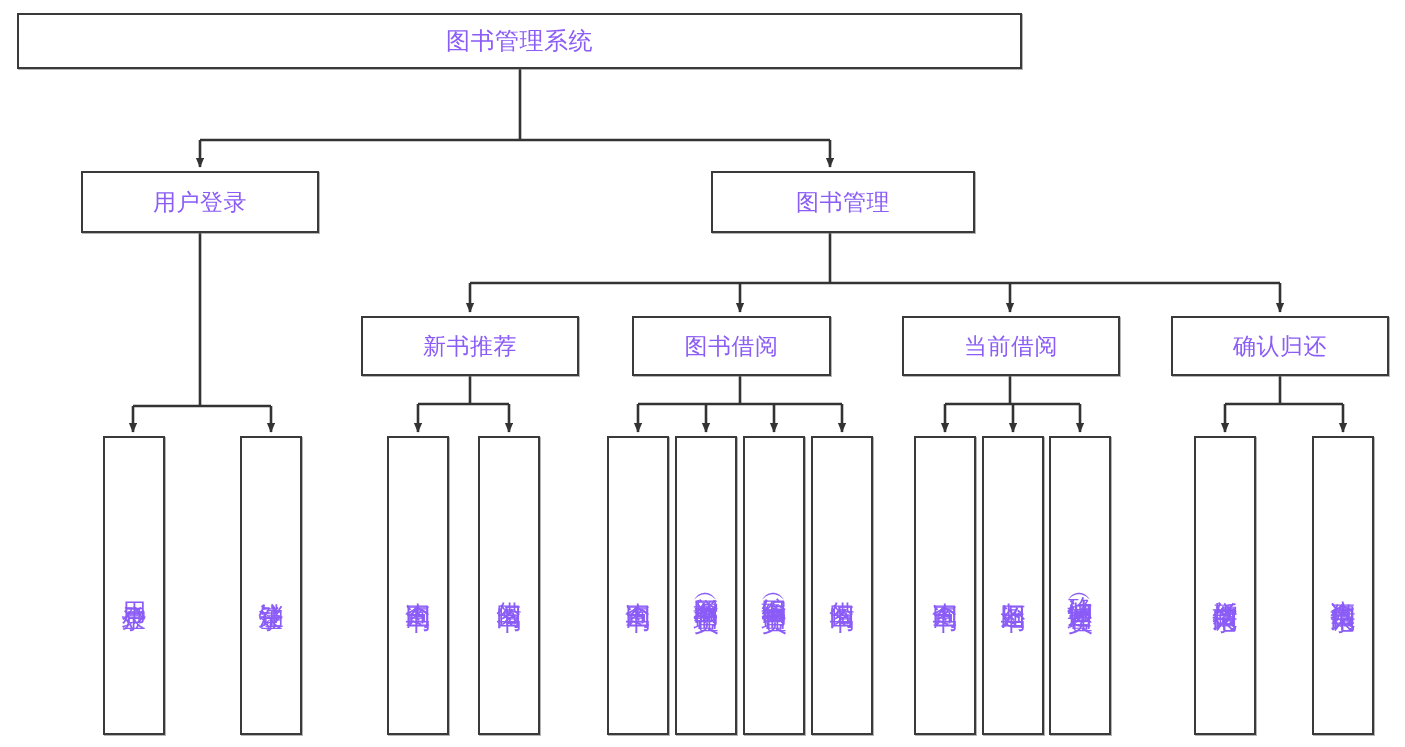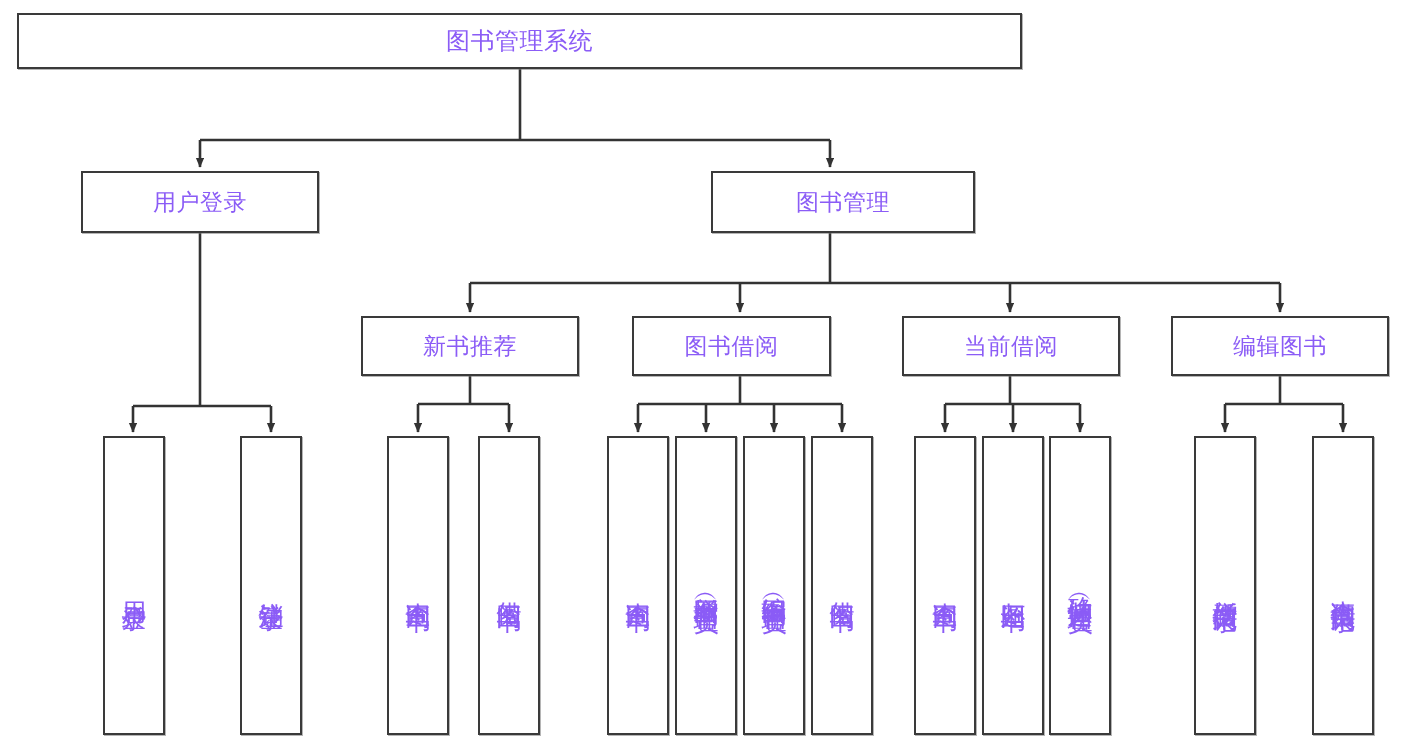--- a/index.html
+++ b/index.html
@@ -139,21 +139,21 @@
   <div class="node horiz" style="left:361px; top:316px; width:218px; height:60px;">
     <span class="lbl">新书推荐</span>
   </div>
   <div class="node horiz" style="left:632px; top:316px; width:199px; height:60px;">
     <span class="lbl">图书借阅</span>
   </div>
   <div class="node horiz" style="left:902px; top:316px; width:218px; height:60px;">
     <span class="lbl">当前借阅</span>
   </div>
   <div class="node horiz" style="left:1171px; top:316px; width:218px; height:60px;">
-    <span class="lbl">编辑图书</span>
+    <span class="lbl">确认归还</span>
   </div>
 
   <div class="node vert" style="left:103px; top:436px; width:62px; height:299px;">
     <span class="lbl">用户登录</span>
   </div>
   <div class="node vert" style="left:240px; top:436px; width:62px; height:299px;">
     <span class="lbl">注销登录</span>
   </div>
 
   <div class="node vert" style="left:387px; top:436px; width:62px; height:299px;">

